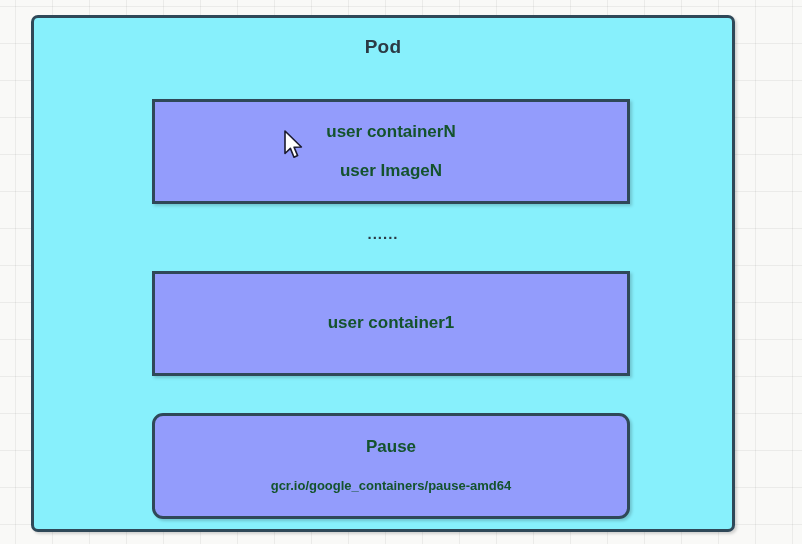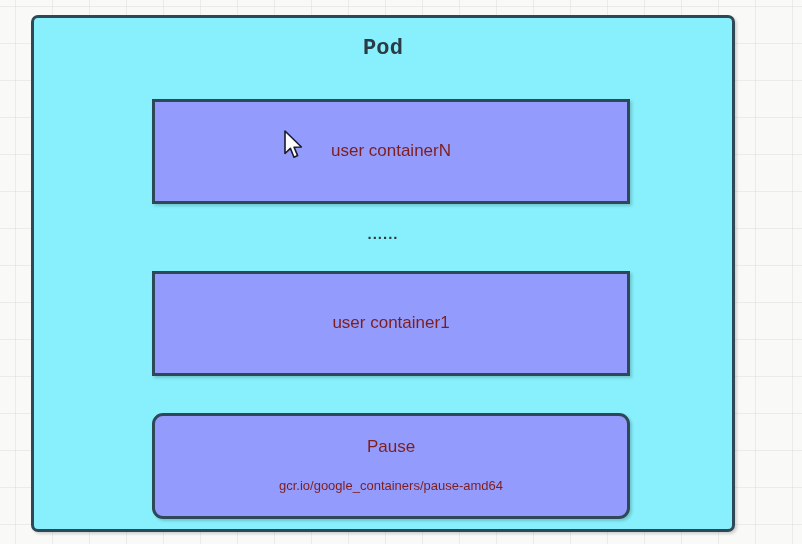--- a/index.html
+++ b/index.html
@@ -34,25 +34,24 @@
     border-radius: 7px;
     box-shadow: 2px 2px 3px rgba(0,0,0,0.16);
   }
 
   #pod-title {
     position: absolute;
     left: 0;
     top: 18px;
     width: 100%;
     text-align: center;
-    font-size: 22px;
+    font-size: 19px;
     font-weight: bold;
     color: #2b3a44;
     letter-spacing: 0.2px;
-    font-family: Liberation Mono, monospace;
   }
 
   
   .container-box {
     position: absolute;
     left: 118px;
     width: 478px;
     box-sizing: border-box;
     background: #939cfc;
     border: 3px solid #2f4858;
@@ -62,22 +61,22 @@
     align-items: center;
     justify-content: space-evenly;
   }
 
   #box-containerN { top: 81px;  height: 105px; }
   #box-container1 { top: 253px; height: 105px; }
   #box-pause      { top: 395px; height: 106px; border-radius: 11px; }
 
   .box-line {
     font-size: 17px;
-    font-weight: normal;
-    color: #7f1d1d;
+    font-weight: bold;
+    color: #14532d;
     text-align: center;
     line-height: 1.1;
     white-space: nowrap;
   }
   .box-line.small { font-size: 13px; }
 
   
   #ellipsis-dots {
     position: absolute;
     left: 0;
@@ -104,20 +103,21 @@
 <body>
 
 <div id="canvas">
 
   <div id="pod-container">
 
     <div id="pod-title">Pod</div>
 
     <div class="container-box" id="box-containerN">
       <div class="box-line">user containerN</div>
+      <div class="box-line">user ImageN</div>
     </div>
 
     <div id="ellipsis-dots">......</div>
 
     <div class="container-box" id="box-container1">
       <div class="box-line">user container1</div>
     </div>
 
     <div class="container-box" id="box-pause">
       <div class="box-line">Pause</div>

